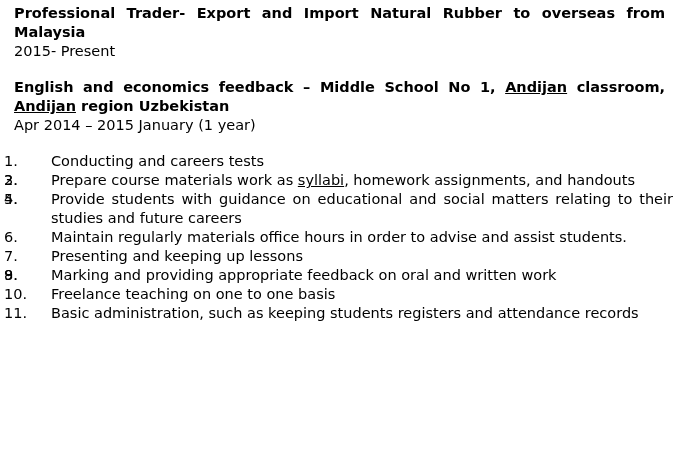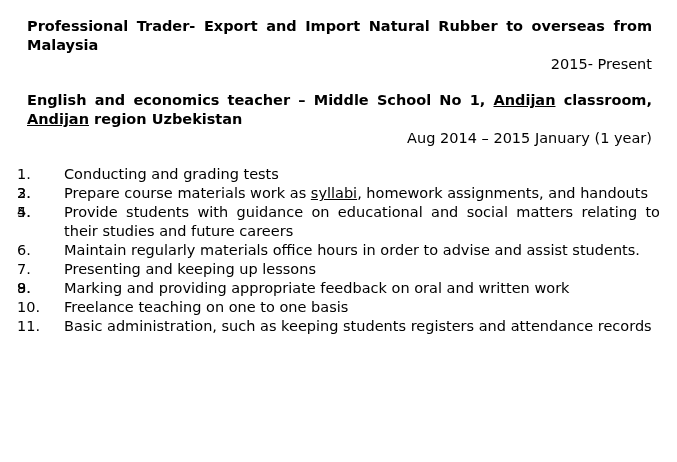--- a/index.html
+++ b/index.html
@@ -11,40 +11,39 @@
     width: 677px;
     height: 462px;
     font-family: "DejaVu Sans", sans-serif;
     color: #000000;
     overflow: hidden;
   }
   .page {
     position: relative;
     width: 677px;
     height: 462px;
-    padding: 17px;
+    padding: 4px;
     box-sizing: border-box;
   }
   .block {
     padding: 0 8px 0 10px;
   }
   .heading {
     font-size: 14.5px;
     font-weight: bold;
     line-height: 19px;
     text-align: justify;
     text-justify: inter-word;
     margin: 0;
   }
   .subline {
     font-size: 14.5px;
     font-weight: normal;
     line-height: 19px;
     margin: 0;
-    text-align: right;
   }
   .gap-md { height: 17px; }
 
   .spell {
     
     background-image:
       linear-gradient(45deg, transparent 45%, #e33 45%, #e33 55%, transparent 55%),
       linear-gradient(-45deg, transparent 45%, #e33 45%, #e33 55%, transparent 55%);
     background-size: 4px 3px;
     background-repeat: repeat-x;
@@ -85,28 +84,28 @@
 <div class="page">
 
   <div class="block">
     <p class="heading justify-full">Professional Trader- Export and Import Natural Rubber to overseas from Malaysia</p>
     <p class="subline">2015- Present</p>
   </div>
 
   <div class="gap-md"></div>
 
   <div class="block">
-    <p class="heading"><span>English and economics teacher – Middle School No 1, </span><span class="spell">Andijan</span><span> classroom, </span><span class="spell">Andijan</span><span> region Uzbekistan</span></p>
-    <p class="subline">Aug 2014 – 2015 January (1 year)</p>
+    <p class="heading"><span>English and economics feedback – Middle School No 1, </span><span class="spell">Andijan</span><span> classroom, </span><span class="spell">Andijan</span><span> region Uzbekistan</span></p>
+    <p class="subline">Apr 2014 – 2015 January (1 year)</p>
   </div>
 
   <div class="gap-md"></div>
 
   <ol class="tasks">
-    <li><span class="num">1.</span><span>Conducting and grading tests</span></li>
+    <li><span class="num">1.</span><span>Conducting and careers tests</span></li>
     <li><span class="num">2.</span></li>
     <li><span class="num">3.</span><span>Prepare course materials work as </span><span class="spell">syllabi</span><span>, homework assignments, and handouts</span></li>
     <li><span class="num">4.</span></li>
     <li><span class="num">5.</span><span>Provide students with guidance on educational and social matters relating to their studies and future careers</span></li>
     <li><span class="num">6.</span><span>Maintain regularly materials office hours in order to advise and assist students.</span></li>
     <li><span class="num">7.</span><span>Presenting and keeping up lessons</span></li>
     <li><span class="num">8.</span></li>
     <li><span class="num">9.</span><span>Marking and providing appropriate feedback on oral and written work</span></li>
     <li><span class="num">10.</span><span>Freelance teaching on one to one basis</span></li>
     <li class="justify-full"><span class="num">11.</span><span>Basic administration, such as keeping students registers and attendance records</span></li>

